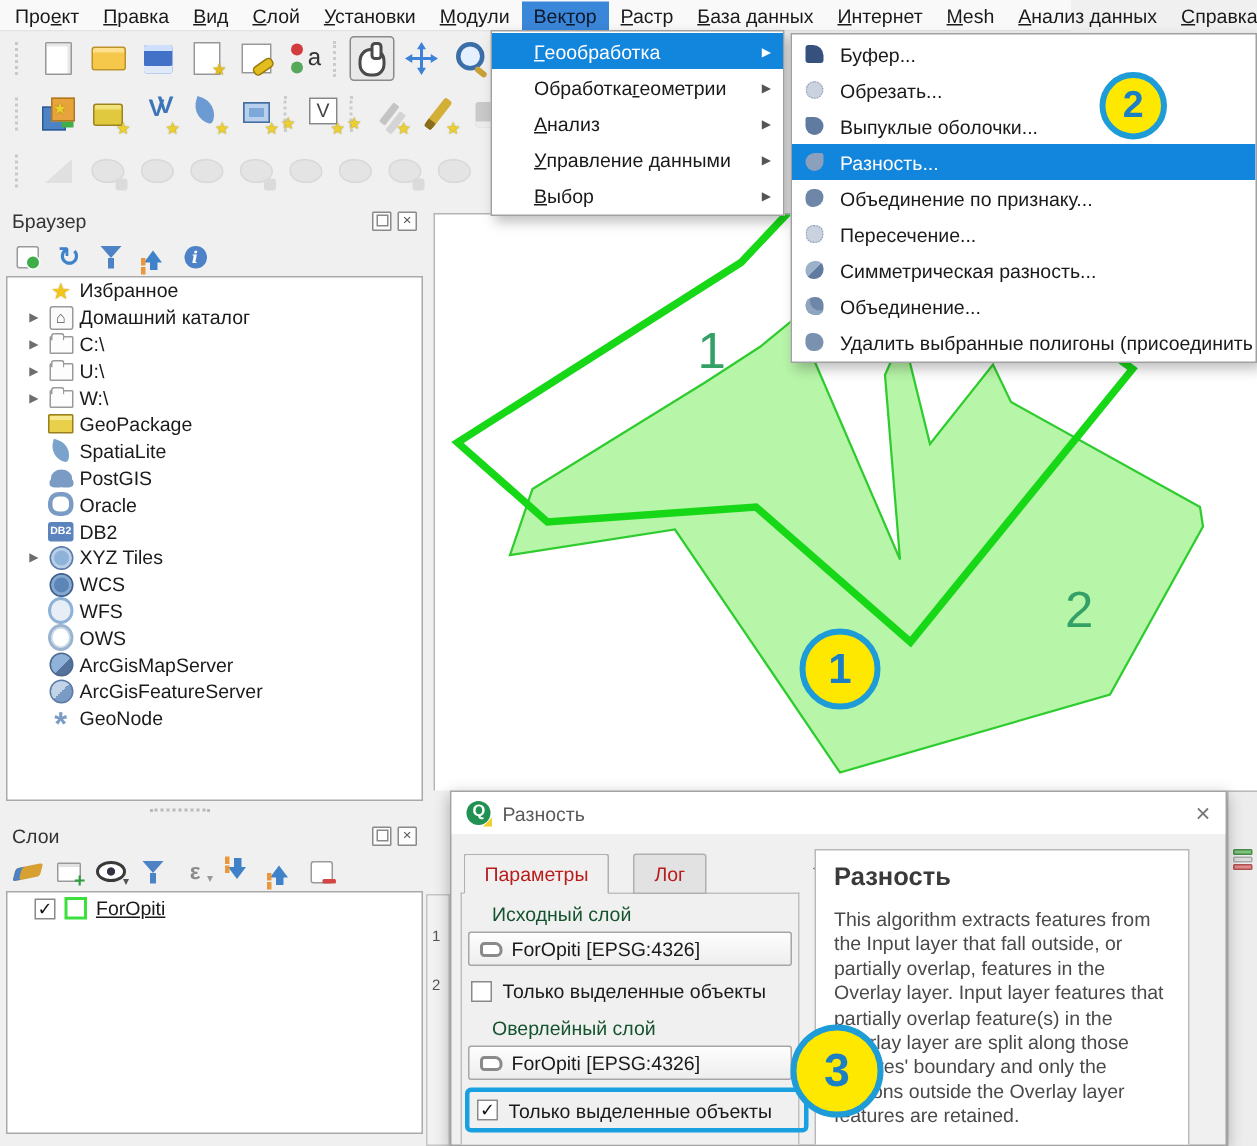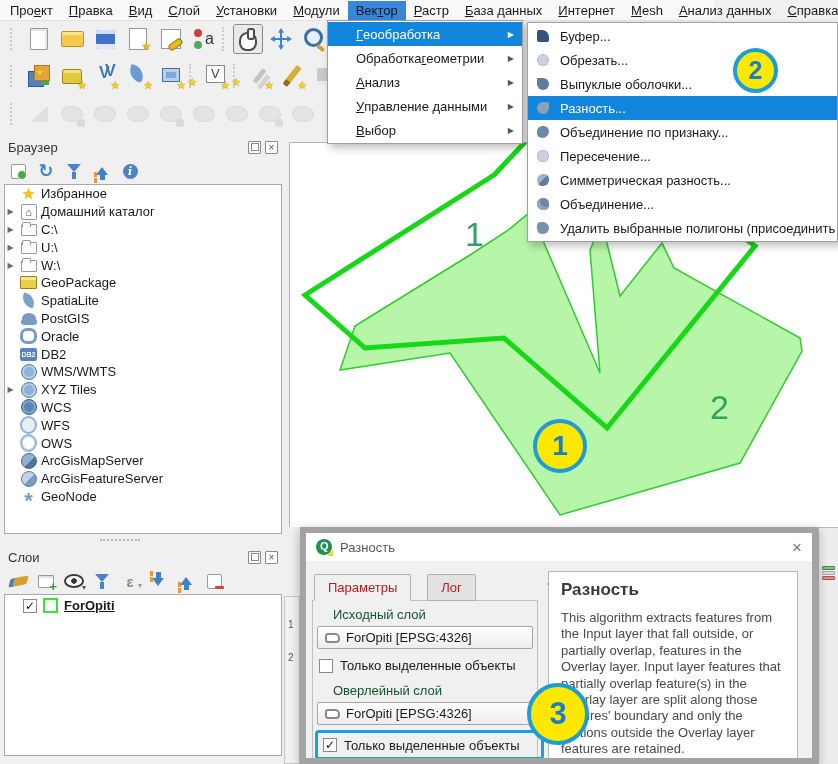--- a/index.html
+++ b/index.html
@@ -75,21 +75,21 @@
   .icon-add-group::before{content:"";width:14px;height:11px;background:#fff;border:1px solid #999;border-radius:1px;box-shadow:inset 0 2px 0 #e2e2e2}
   .icon-add-group::after{content:"+";position:absolute;right:1px;bottom:-1px;color:#2f9e3f;font-weight:bold;font-size:13px}
   .icon-manage-visibility::before{content:"";width:16px;height:10px;border:2px solid #3a3a3a;border-radius:50%;background:radial-gradient(circle,#334 0 2.5px,#fff 3px)}
   .icon-manage-visibility::after{content:"▾";font-size:8px;color:#555;position:absolute;right:0;bottom:1px}
   .icon-filter-expression::before{content:"ε";color:#8a8a8a;font-size:15px;font-weight:bold}
   .icon-filter-expression::after{content:"▾";font-size:8px;color:#999;position:absolute;right:0;bottom:3px}
   .icon-remove-layer::before{content:"";width:13px;height:13px;border:1px solid #9a9a9a;background:#fff;border-radius:2px}
   .icon-remove-layer::after{content:"";position:absolute;right:2px;bottom:4px;width:9px;height:3px;background:#d34545;border-radius:1px}
 
   .treebox{background:#fff;border:1px solid #a9a9a9;margin:0 2px;overflow:hidden}
-  .tree-row{display:flex;align-items:center;height:17.8px;padding-left:0;gap:4px;white-space:nowrap}
+  .tree-row{display:flex;align-items:center;height:17.8px;padding-left:12px;gap:4px;white-space:nowrap}
   .tw{width:11px;font-size:8px;color:#6d6d6d;text-align:center;flex:none}
   .ti{width:17px;height:16px;position:relative;display:inline-flex;align-items:center;justify-content:center;flex:none}
   .tl{color:#1a1a1a}
   .icon-star::before{content:"★";color:#f2c51d;font-size:15px;text-shadow:0 0 1px #b8901a}
   .icon-home::before{content:"⌂";font-size:11px;color:#555;border:1px solid #999;background:#fbfbfb;width:14px;height:14px;display:flex;align-items:center;justify-content:center;border-radius:2px}
   .icon-folder{position:relative}
   .icon-folder::before{content:"";width:14px;height:10px;background:#fdfdfd;border:1px solid #9a9a9a;border-radius:1px;margin-top:2px}
   .icon-folder::after{content:"";position:absolute;top:1px;left:2px;width:7px;height:4px;background:#fdfdfd;border:1px solid #9a9a9a;border-bottom:none;border-radius:2px 2px 0 0}
   .icon-geopackage::before{content:"";width:15px;height:11px;background:#e8d04a;border:1px solid #9a7f1e;border-radius:1px;box-shadow:inset 0 3px 0 #f6e88c}
   .icon-spatialite::before{content:"";width:13px;height:13px;background:#7aa3cc;border-radius:0 100% 20% 100%;transform:rotate(15deg)}
@@ -105,38 +105,38 @@
   .icon-arcgis-feature::before{content:"";width:14px;height:14px;border-radius:50%;background:linear-gradient(135deg,#c4d4e8 50%,#7a9cc4 50%);border:1px solid #5b7ba6}
   .icon-geonode::before{content:"*";font-size:22px;color:#7a9cc4;line-height:6px;margin-top:9px;font-weight:bold}
 
   .splitter{position:absolute;left:100px;top:539px;width:40px;border-top:2px dotted #b9b9b9;z-index:3}
 
   
   .layer-row{display:flex;align-items:center;gap:6px;height:20px;padding:1px 4px 0 18px}
   .cb{width:14px;height:14px;border:1px solid #8a8a8a;background:#fff;display:inline-flex;align-items:center;justify-content:center;font-size:12px;color:#111;flex:none}
   .cb.checked::before{content:"✓";font-weight:bold}
   .swatch{width:15px;height:15px;background:#fff;border:2px solid #3ce03c;flex:none}
-  .layer-name{font-weight:bold;text-decoration:underline}
+  .layer-name{font-weight:normal;text-decoration:underline}
 
   
   .map{position:absolute;left:289px;top:142px;width:549px;height:385px;background:#fff;border-left:1px solid #b4b4b4;border-top:1px solid #b4b4b4;z-index:1}
   .map-label{position:absolute;font-size:34px;color:#33a066;font-family:"Liberation Sans",sans-serif}
 
   
   .attr-strip{position:absolute;left:284px;top:596px;width:16px;height:168px;background:#f2f2f2;border:1px solid #c6c6c6;z-index:5;font-size:10px;color:#555}
   .attr-strip .rowno{position:absolute;left:3px}
   .right-strip{position:absolute;left:818px;top:527px;width:20px;height:237px;background:#ededed;border-left:1px solid #bbb;border-top:1px solid #bbb;z-index:5}
   .icon-layer-list-bars{position:absolute;left:3px;top:38px;width:13px;height:16px}
   .icon-layer-list-bars i{display:block;height:4px;margin-bottom:1px;border-radius:1px}
   .icon-layer-list-bars i:nth-child(1){background:#7cc47c;border:1px solid #4a8a4a}
   .icon-layer-list-bars i:nth-child(2){background:#dcdcdc;border:1px solid #aaa}
   .icon-layer-list-bars i:nth-child(3){background:#e08a8a;border:1px solid #b05050}
 
   
-  .dialog{position:absolute;left:300px;top:527px;width:518px;height:237px;background:#f0f0f0;border:6px solid #a3a3a3;box-shadow:0 3px 10px rgba(0,0,0,.3);z-index:10;overflow:hidden}
+  .dialog{position:absolute;left:300px;top:527px;width:518px;height:237px;background:#f0f0f0;border:1px solid #a3a3a3;box-shadow:0 3px 10px rgba(0,0,0,.3);z-index:10;overflow:hidden}
   .dlg-title{height:28px;background:#fff;display:flex;align-items:center;gap:8px;padding:0 10px;color:#5a5a5a}
   .qgis-logo{width:16px;height:16px;border-radius:50%;background:#209150;position:relative;flex:none}
   .qgis-logo::before{content:"Q";position:absolute;left:4px;top:1px;color:#fff;font-size:11px;font-weight:bold}
   .qgis-logo::after{content:"";position:absolute;right:-1px;bottom:-1px;width:0;height:0;border-left:6px solid transparent;border-bottom:6px solid #f0d02e}
   .dlg-close{margin-left:auto;font-size:17px;color:#777;line-height:1}
   .tabs{position:absolute;left:8px;top:41px;display:flex;z-index:2}
   .tab{padding:5px 13px;border:1px solid #b0b0b0;background:#e2e2e2;color:#b91c1c;margin-right:16px;border-radius:2px 2px 0 0}
   .tab.active{background:#f0f0f0;border-bottom:1px solid #f0f0f0}
   .pane{position:absolute;left:6px;top:67px;width:226px;height:172px;border:1px solid #c0c0c0;border-bottom:none;padding:6px 4px;background:#f0f0f0}
   .fld-label{margin:0 0 4px 16px;color:#14532d}
@@ -299,25 +299,20 @@
         <span class="tw"></span>
         <span class="ti icon-oracle"></span>
         <span class="tl">Oracle</span>
       </div>
       <div class="tree-row">
         <span class="tw"></span>
         <span class="ti icon-db2"></span>
         <span class="tl">DB2</span>
       </div>
       <div class="tree-row">
-        <span class="tw"></span>
-        <span class="ti icon-wms"></span>
-        <span class="tl">WMS/WMTS</span>
-      </div>
-      <div class="tree-row">
         <span class="tw">▶</span>
         <span class="ti icon-xyz-tiles"></span>
         <span class="tl">XYZ Tiles</span>
       </div>
       <div class="tree-row">
         <span class="tw"></span>
         <span class="ti icon-wcs"></span>
         <span class="tl">WCS</span>
       </div>
       <div class="tree-row">

